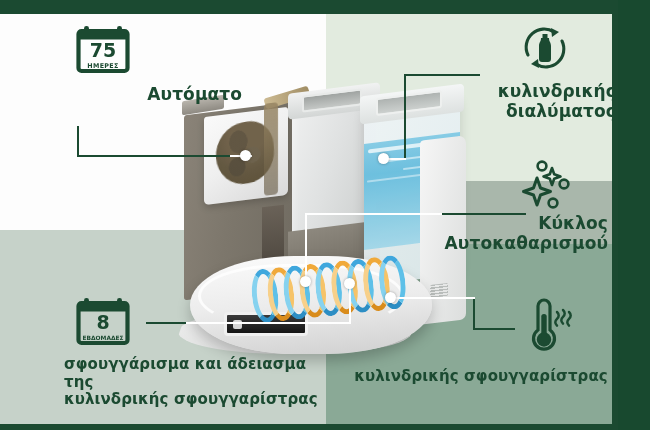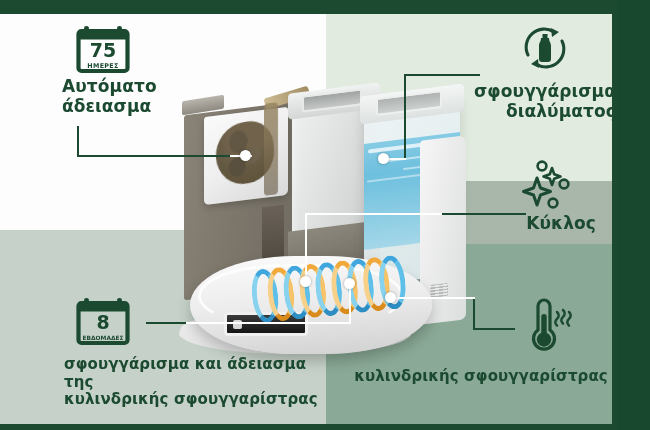--- a/index.html
+++ b/index.html
@@ -278,53 +278,53 @@
   <div class="cal" style="left:76px; top:24px;">
     <svg viewBox="0 0 54 50" xmlns="http://www.w3.org/2000/svg">
       <rect x="8" y="2" width="5" height="10" rx="2.4" fill="#1b4a31"></rect>
       <rect x="41" y="2" width="5" height="10" rx="2.4" fill="#1b4a31"></rect>
       <rect x="2.5" y="7" width="49" height="40" rx="3" fill="none" stroke="#1b4a31" stroke-width="4.2"></rect>
       <rect x="2.5" y="7" width="49" height="8.5" fill="#1b4a31"></rect>
       <text x="27" y="33" font-family="DejaVu Sans, sans-serif" font-size="19" font-weight="bold" fill="#1b4a31" text-anchor="middle">75</text>
       <text x="27" y="43.5" font-family="DejaVu Sans, sans-serif" font-size="6.4" font-weight="bold" fill="#1b4a31" text-anchor="middle" letter-spacing="0.3">ΗΜΕΡΕΣ</text>
     </svg>
   </div>
-  <div class="lbl lbl-l" style="left:62px; top:76px; width:180px;">
+  <div class="lbl lbl-l" style="left:62px; top:84px; width:180px;text-align:right;">
     <div>Αυτόματο</div>
-    <div>άδειασμα</div>
   </div>
 
   <div class="ic" style="left:518px; top:22px;">
     <svg width="54" height="52" viewBox="0 0 54 52" xmlns="http://www.w3.org/2000/svg">
       <g fill="none" stroke="#1b4a31" stroke-width="3.1" stroke-linecap="round">
         <path d="M10 33 A18 18 0 0 1 36 10"></path>
         <path d="M44 19 A18 18 0 0 1 18 42"></path>
       </g>
       <path d="M33 6 l8 4 -7 5 z" fill="#1b4a31"></path>
       <path d="M21 46 l-8 -4 7 -5 z" fill="#1b4a31"></path>
       <rect x="24.5" y="12" width="5" height="4" fill="#1b4a31"></rect>
       <path d="M23 16 h8 c0 4 2 4 2 8 v13 a3 3 0 0 1 -3 3 h-6 a3 3 0 0 1 -3 -3 v-13 c0 -4 2 -4 2 -8 z" fill="#1b4a31"></path>
     </svg>
   </div>
   <div class="lbl lbl-l ralign" style="left:400px; top:81px; width:216px;">
-    <div>σφουγγάρισμα</div>
+    <div>κυλινδρικής</div>
     <div>διαλύματος</div>
   </div>
 
   <div class="ic" style="left:516px; top:158px;">
     <svg width="62" height="58" viewBox="0 0 62 58" xmlns="http://www.w3.org/2000/svg">
       <path d="M21 20 L24.5 30 L34.5 33.5 L24.5 37 L21 47 L17.5 37 L7.5 33.5 L17.5 30 Z" fill="none" stroke="#1b4a31" stroke-width="3" stroke-linejoin="round"></path>
       <path d="M36 10 L38.2 16.3 L44.5 18.5 L38.2 20.7 L36 27 L33.8 20.7 L27.5 18.5 L33.8 16.3 Z" fill="none" stroke="#1b4a31" stroke-width="2.6" stroke-linejoin="round"></path>
       <circle cx="26" cy="8" r="4.4" fill="none" stroke="#1b4a31" stroke-width="2.6"></circle>
       <circle cx="48" cy="26" r="4.4" fill="none" stroke="#1b4a31" stroke-width="2.6"></circle>
       <circle cx="37" cy="45" r="4.4" fill="none" stroke="#1b4a31" stroke-width="2.6"></circle>
     </svg>
   </div>
-  <div class="lbl lbl-l ralign" style="left:380px; top:213px; width:216px;">
+  <div class="lbl lbl-l ralign" style="left:392px; top:213px; width:216px;">
     <div>Κύκλος</div>
+    <div>Αυτοκαθαρισμού</div>
   </div>
 
   <div class="cal" style="left:76px; top:296px;">
     <svg viewBox="0 0 54 50" xmlns="http://www.w3.org/2000/svg">
       <rect x="8" y="2" width="5" height="10" rx="2.4" fill="#1b4a31"></rect>
       <rect x="41" y="2" width="5" height="10" rx="2.4" fill="#1b4a31"></rect>
       <rect x="2.5" y="7" width="49" height="40" rx="3" fill="none" stroke="#1b4a31" stroke-width="4.2"></rect>
       <rect x="2.5" y="7" width="49" height="8.5" fill="#1b4a31"></rect>
       <text x="27" y="33" font-family="DejaVu Sans, sans-serif" font-size="19" font-weight="bold" fill="#1b4a31" text-anchor="middle">8</text>
       <text x="27" y="43.5" font-family="DejaVu Sans, sans-serif" font-size="5.9" font-weight="bold" fill="#1b4a31" text-anchor="middle">ΕΒΔΟΜΑΔΕΣ</text>

